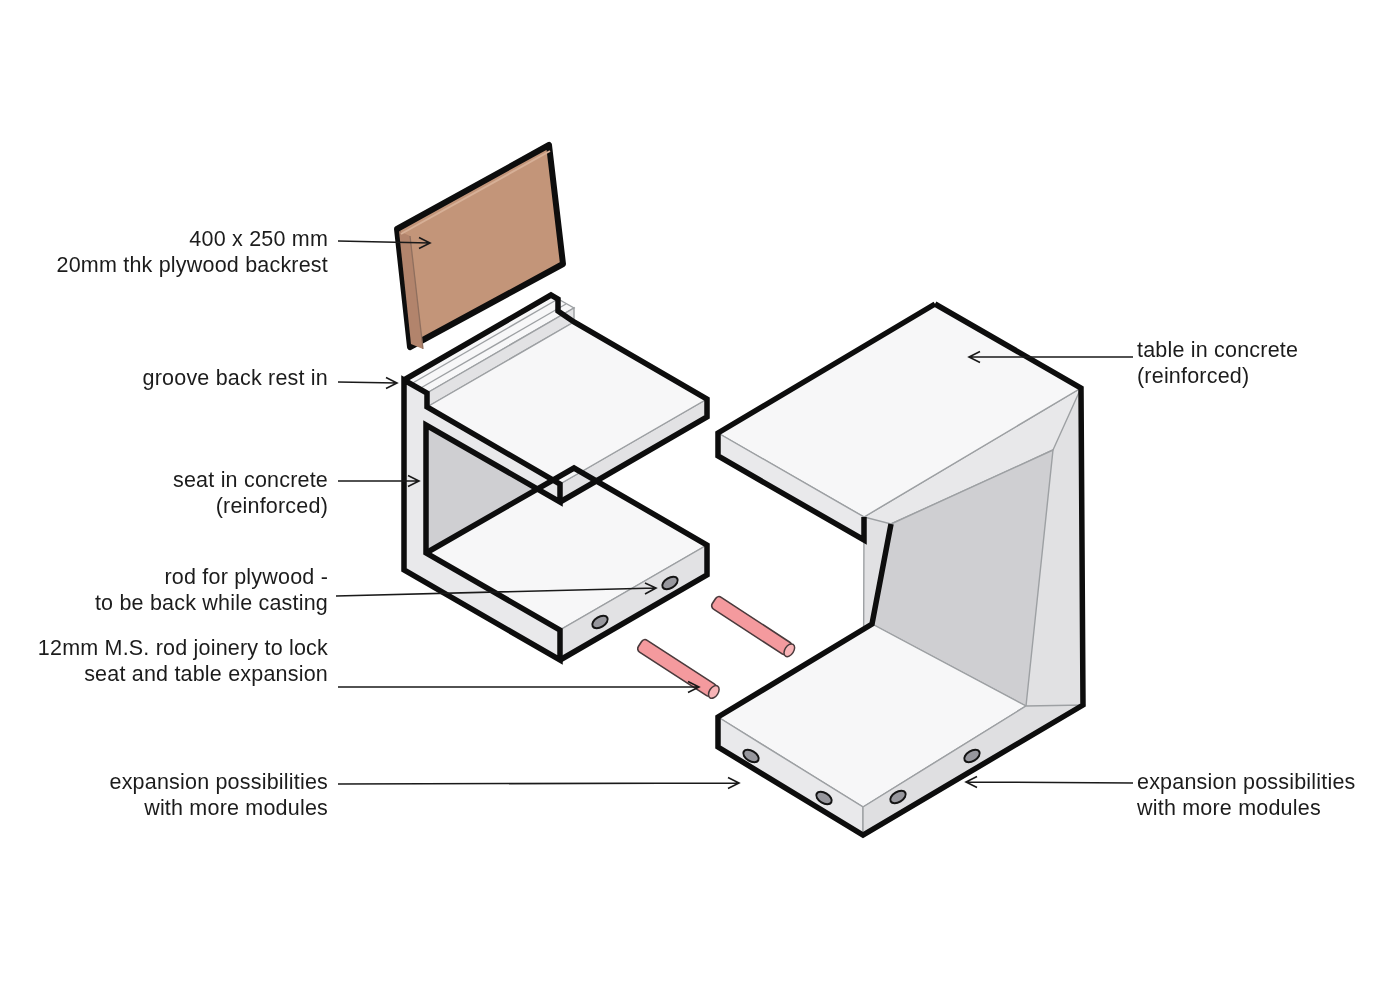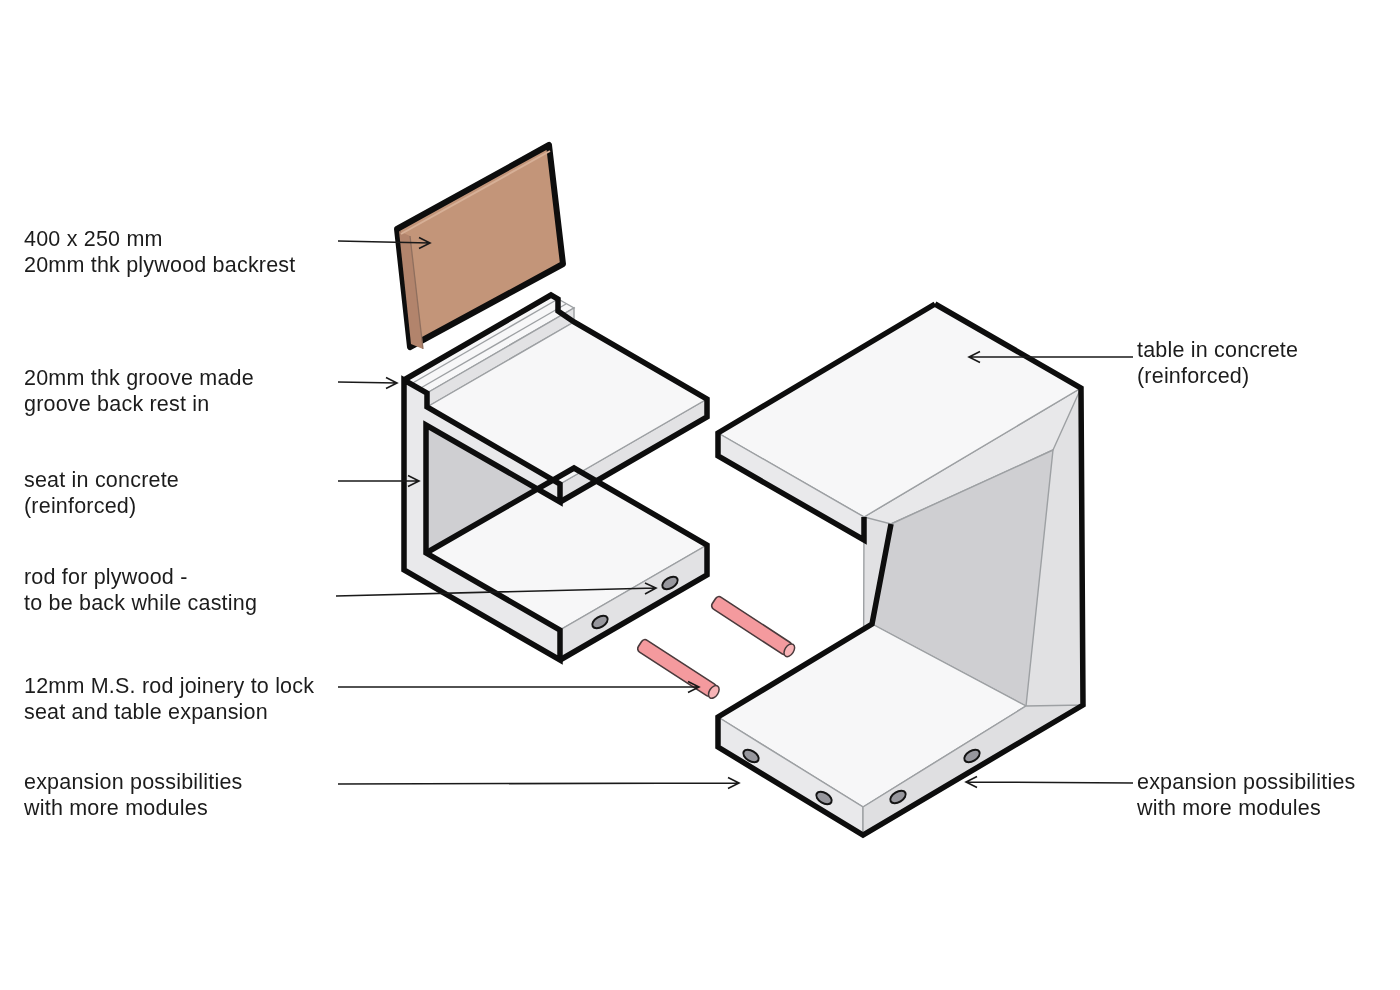--- a/index.html
+++ b/index.html
@@ -8,21 +8,21 @@
     --concreteTop:#f7f7f8; --concreteLight:#e9e9eb; --concreteEnd:#e2e2e4;
     --concreteRight:#e1e1e3; --concreteUnder:#e8e8ea; --concreteInner:#cfcfd2;
     --slabRight:#dfdfe1; --holeFill:#97979d;
     --rod:#f49a9e; --rodCap:#f8b4b7; --rodLine:#4a3a3c;
   }
   html,body{margin:0;padding:0;background:var(--bg);}
   .canvas{position:relative;width:1400px;height:990px;background:var(--bg);overflow:hidden;
           font-family:"Liberation Sans","DejaVu Sans",sans-serif;}
   svg{position:absolute;left:0;top:0;}
   .label{position:absolute;color:var(--label);font-size:21.5px;line-height:25.5px;letter-spacing:.2px;}
-  .label.left{left:24px;width:304px;text-align:left;}
+  .label.left{left:24px;width:304px;text-align:right;}
   .label.right{left:1137px;width:270px;text-align:left;}
   
   .f-top{fill:var(--concreteTop);}
   .f-light{fill:var(--concreteLight);}
   .f-end{fill:var(--concreteEnd);}
   .f-right{fill:var(--concreteRight);}
   .f-under{fill:var(--concreteUnder);}
   .f-inner{fill:var(--concreteInner);}
   .f-slabright{fill:var(--slabRight);}
   .s-thin{stroke:var(--seam);stroke-width:1.4;}
@@ -119,35 +119,34 @@
       <path class="leader" d="M1133,783 L966,782 M977,776.5 L966,782 L977,787.5"></path>
     </g>
   </svg>
 
   <div class="label left" style="top:227px;">
     <div>400 x 250 mm</div>
     <div>20mm thk plywood backrest</div>
   </div>
 
   <div class="label left" style="top:366px;">
-    <div>20mm thk groove made</div>
     <div>groove back rest in</div>
   </div>
 
   <div class="label left" style="top:468px;">
     <div>seat in concrete</div>
     <div>(reinforced)</div>
   </div>
 
   <div class="label left" style="top:565px;">
     <div>rod for plywood -</div>
     <div>to be back while casting</div>
   </div>
 
-  <div class="label left" style="top:674px;">
+  <div class="label left" style="top:636px;">
     <div>12mm M.S. rod joinery to lock</div>
     <div>seat and table expansion</div>
   </div>
 
   <div class="label left" style="top:770px;">
     <div>expansion possibilities</div>
     <div>with more modules</div>
   </div>
 
   <div class="label right" style="top:338px;">

